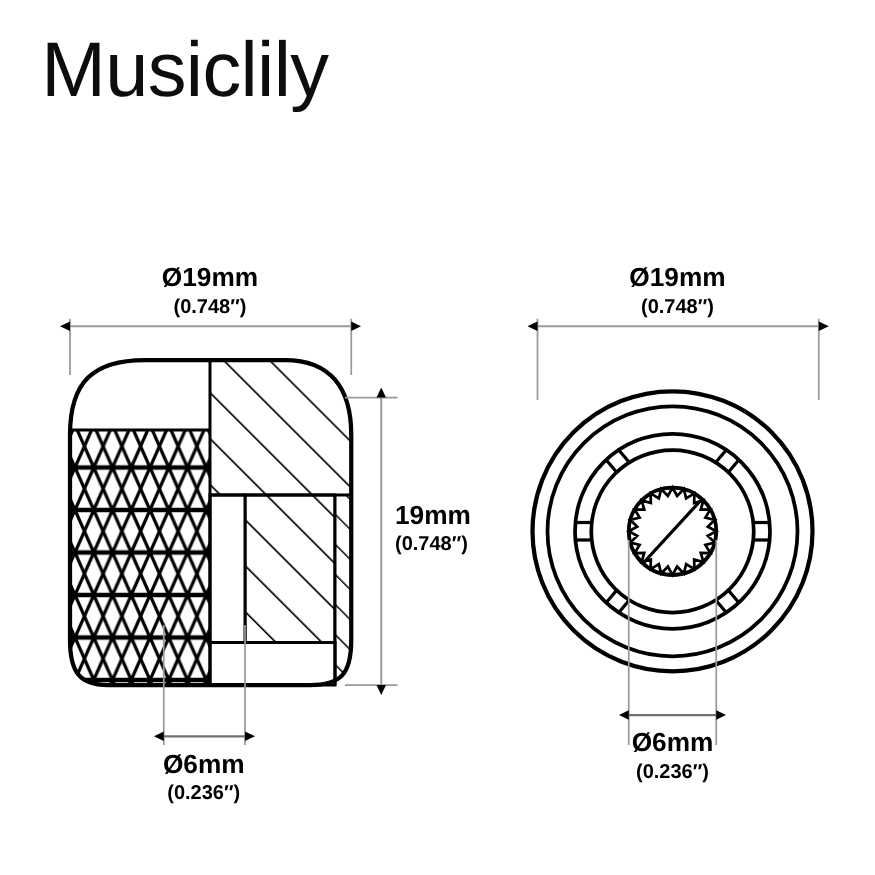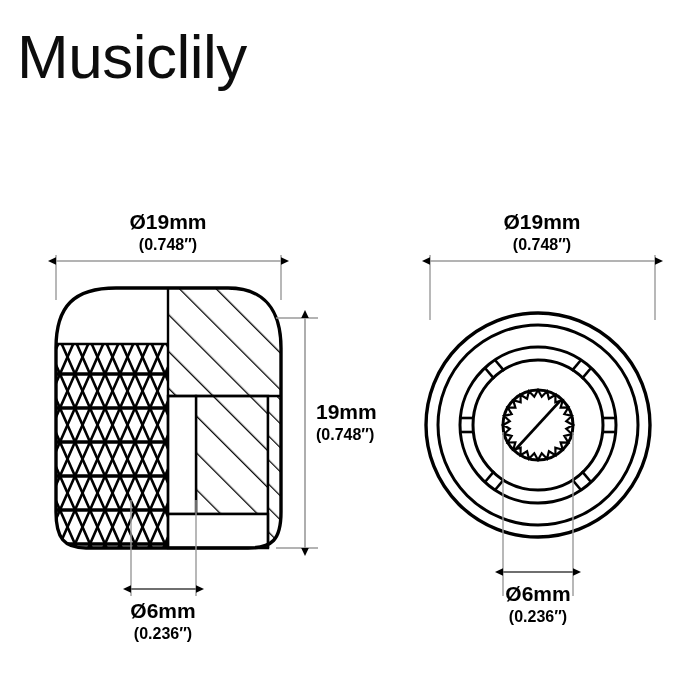--- a/index.html
+++ b/index.html
@@ -13,21 +13,21 @@
   }
   #page {
     position: relative;
     width: 700px;
     height: 700px;
     background: #ffffff;
     overflow: hidden;
   }
   #brand-title {
     position: absolute;
-    left: 17px;
+    left: 33px;
     top: 26px;
     font-family: "Liberation Sans", sans-serif;
     font-size: 62px;
     font-weight: 400;
     color: #0d0d0d;
     letter-spacing: -0.5px;
     line-height: 1;
     white-space: nowrap;
   }
   #drawing-svg {

